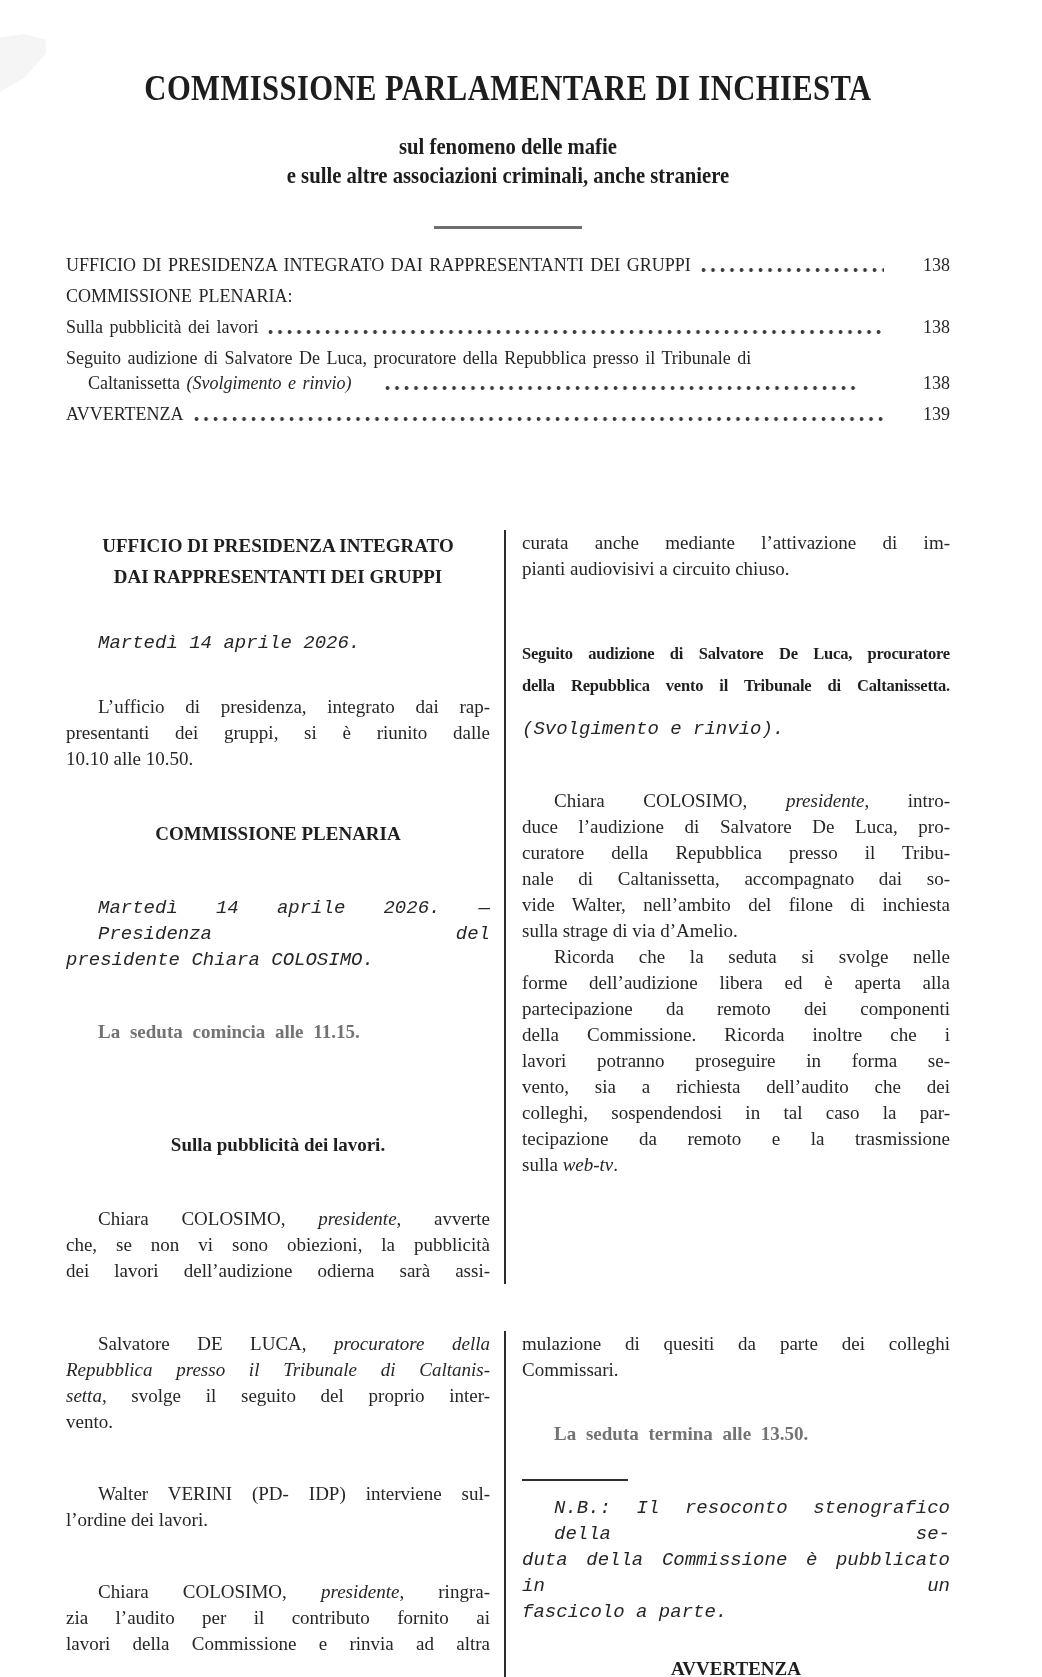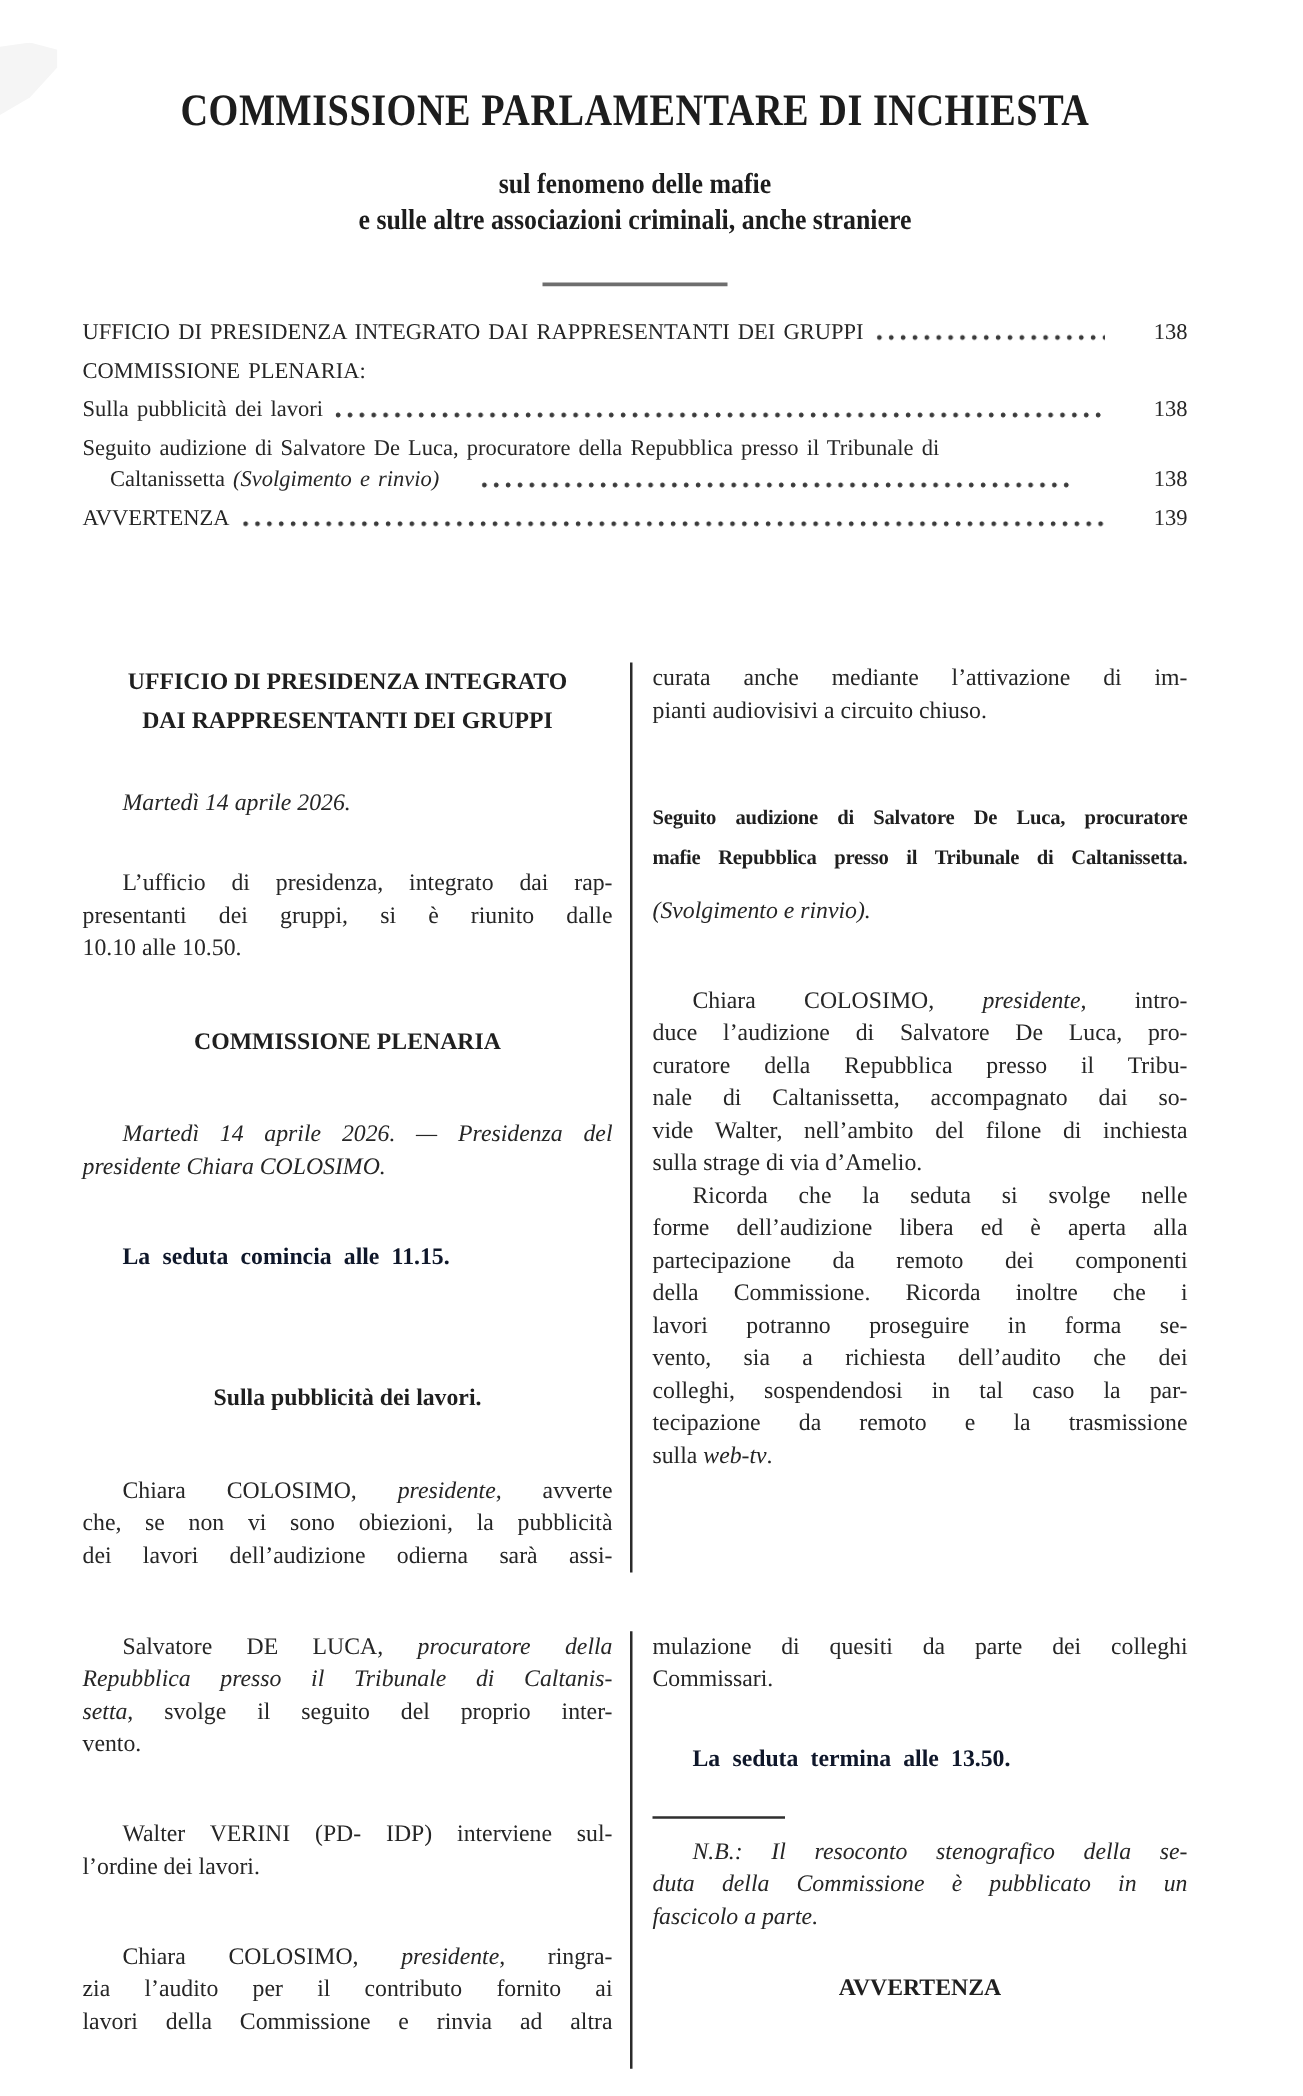--- a/index.html
+++ b/index.html
@@ -62,23 +62,23 @@
   .ln{ text-align:justify; text-align-last:justify; }
   .ln.last{ text-align:left; text-align-last:left; }
   .ln.ind{ padding-left:32px; }
 
   .center-bold{ font-weight:bold; line-height:31px; color:#1f1f1f; }
   .center-bold .ln{ text-align:center; text-align-last:center; padding-left:0; }
 
   .bold-head{ font-weight:bold; font-size:16.5px; line-height:32px;
               letter-spacing:-.2px; color:#1f1f1f; }
 
-  .italic-para{ font-style:italic; }
-
-  .bold-line{ font-weight:bold; word-spacing:5px; color:#0f172a; }
+  .italic-para{ font-style:italic;font-family:Liberation Mono, monospace; }
+
+  .bold-line{ font-weight:bold; word-spacing:5px; color:#737373; }
 
   .rule{ margin-top:32px; margin-bottom:14px; width:106px;
          border-top:2.5px solid #2f2f2f; }
   i{ font-style:italic; }
 </style>
 </head>
 <body>
 
 <div class="page">
   <div class="corner-artifact"></div>
@@ -156,21 +156,21 @@
           </div>
         </div>
       <div class="divider"></div>
       <div class="col col-right">
           <div class="block para">
             <div class="ln">curata anche mediante l’attivazione di im-</div>
             <div class="ln last">pianti audiovisivi a circuito chiuso.</div>
           </div>
           <div class="block bold-head sp-l">
             <div class="ln">Seguito audizione di Salvatore De Luca, procuratore</div>
-            <div class="ln">mafie Repubblica presso il Tribunale di Caltanissetta.</div>
+            <div class="ln">della Repubblica vento il Tribunale di Caltanissetta.</div>
           </div>
           <div class="block italic-para sp-xs">
             <div class="ln last">(Svolgimento e rinvio).</div>
           </div>
           <div class="block para sp-m">
             <div class="ln ind">Chiara COLOSIMO, <i>presidente</i>, intro-</div>
             <div class="ln">duce l’audizione di Salvatore De Luca, pro-</div>
             <div class="ln">curatore della Repubblica presso il Tribu-</div>
             <div class="ln">nale di Caltanissetta, accompagnato dai so-</div>
             <div class="ln">vide Walter, nell’ambito del filone di inchiesta</div>

